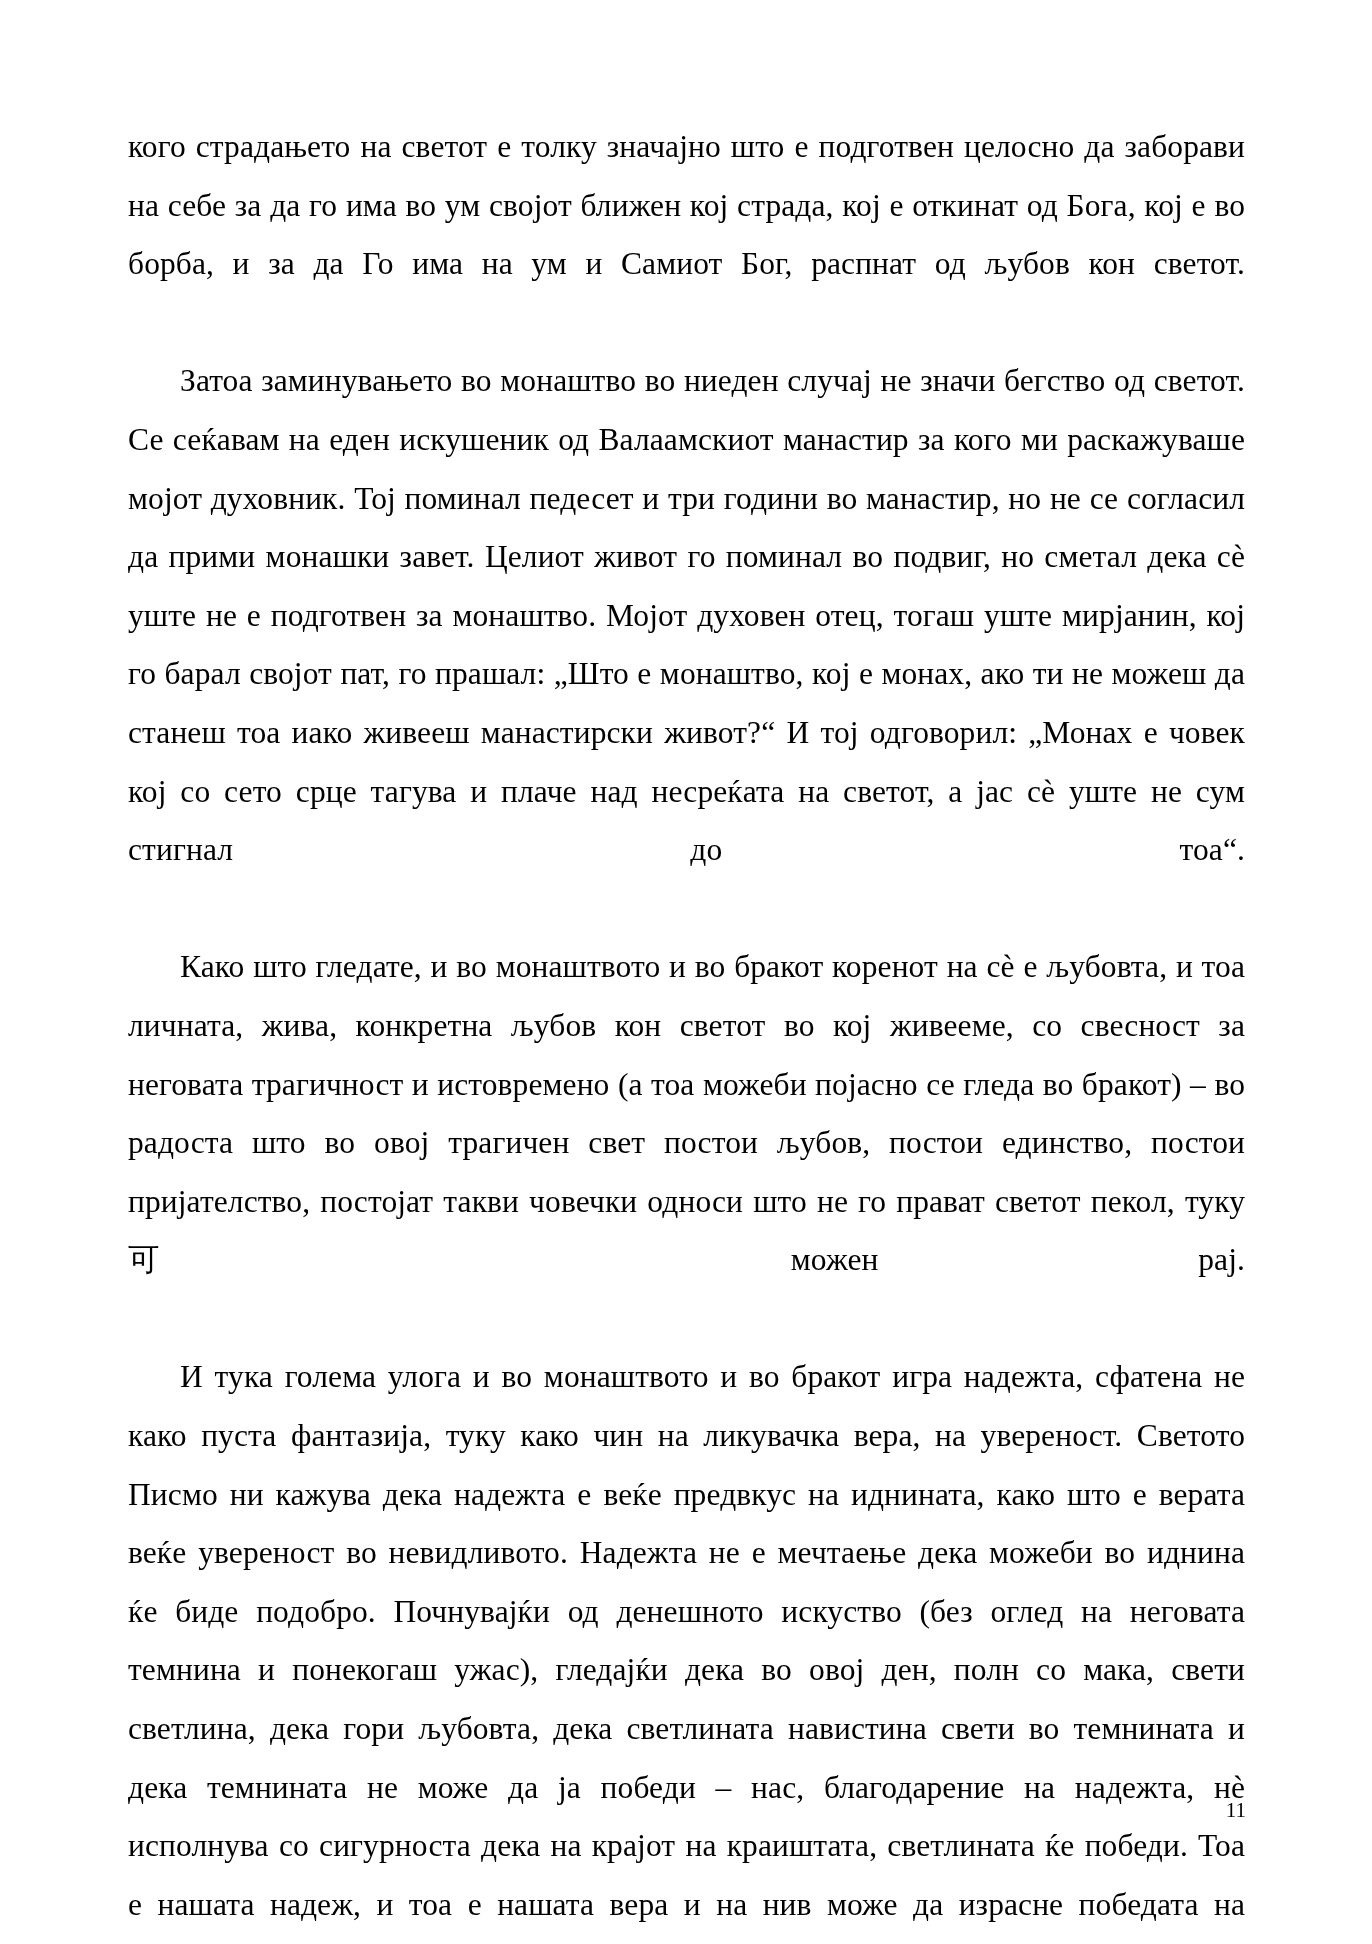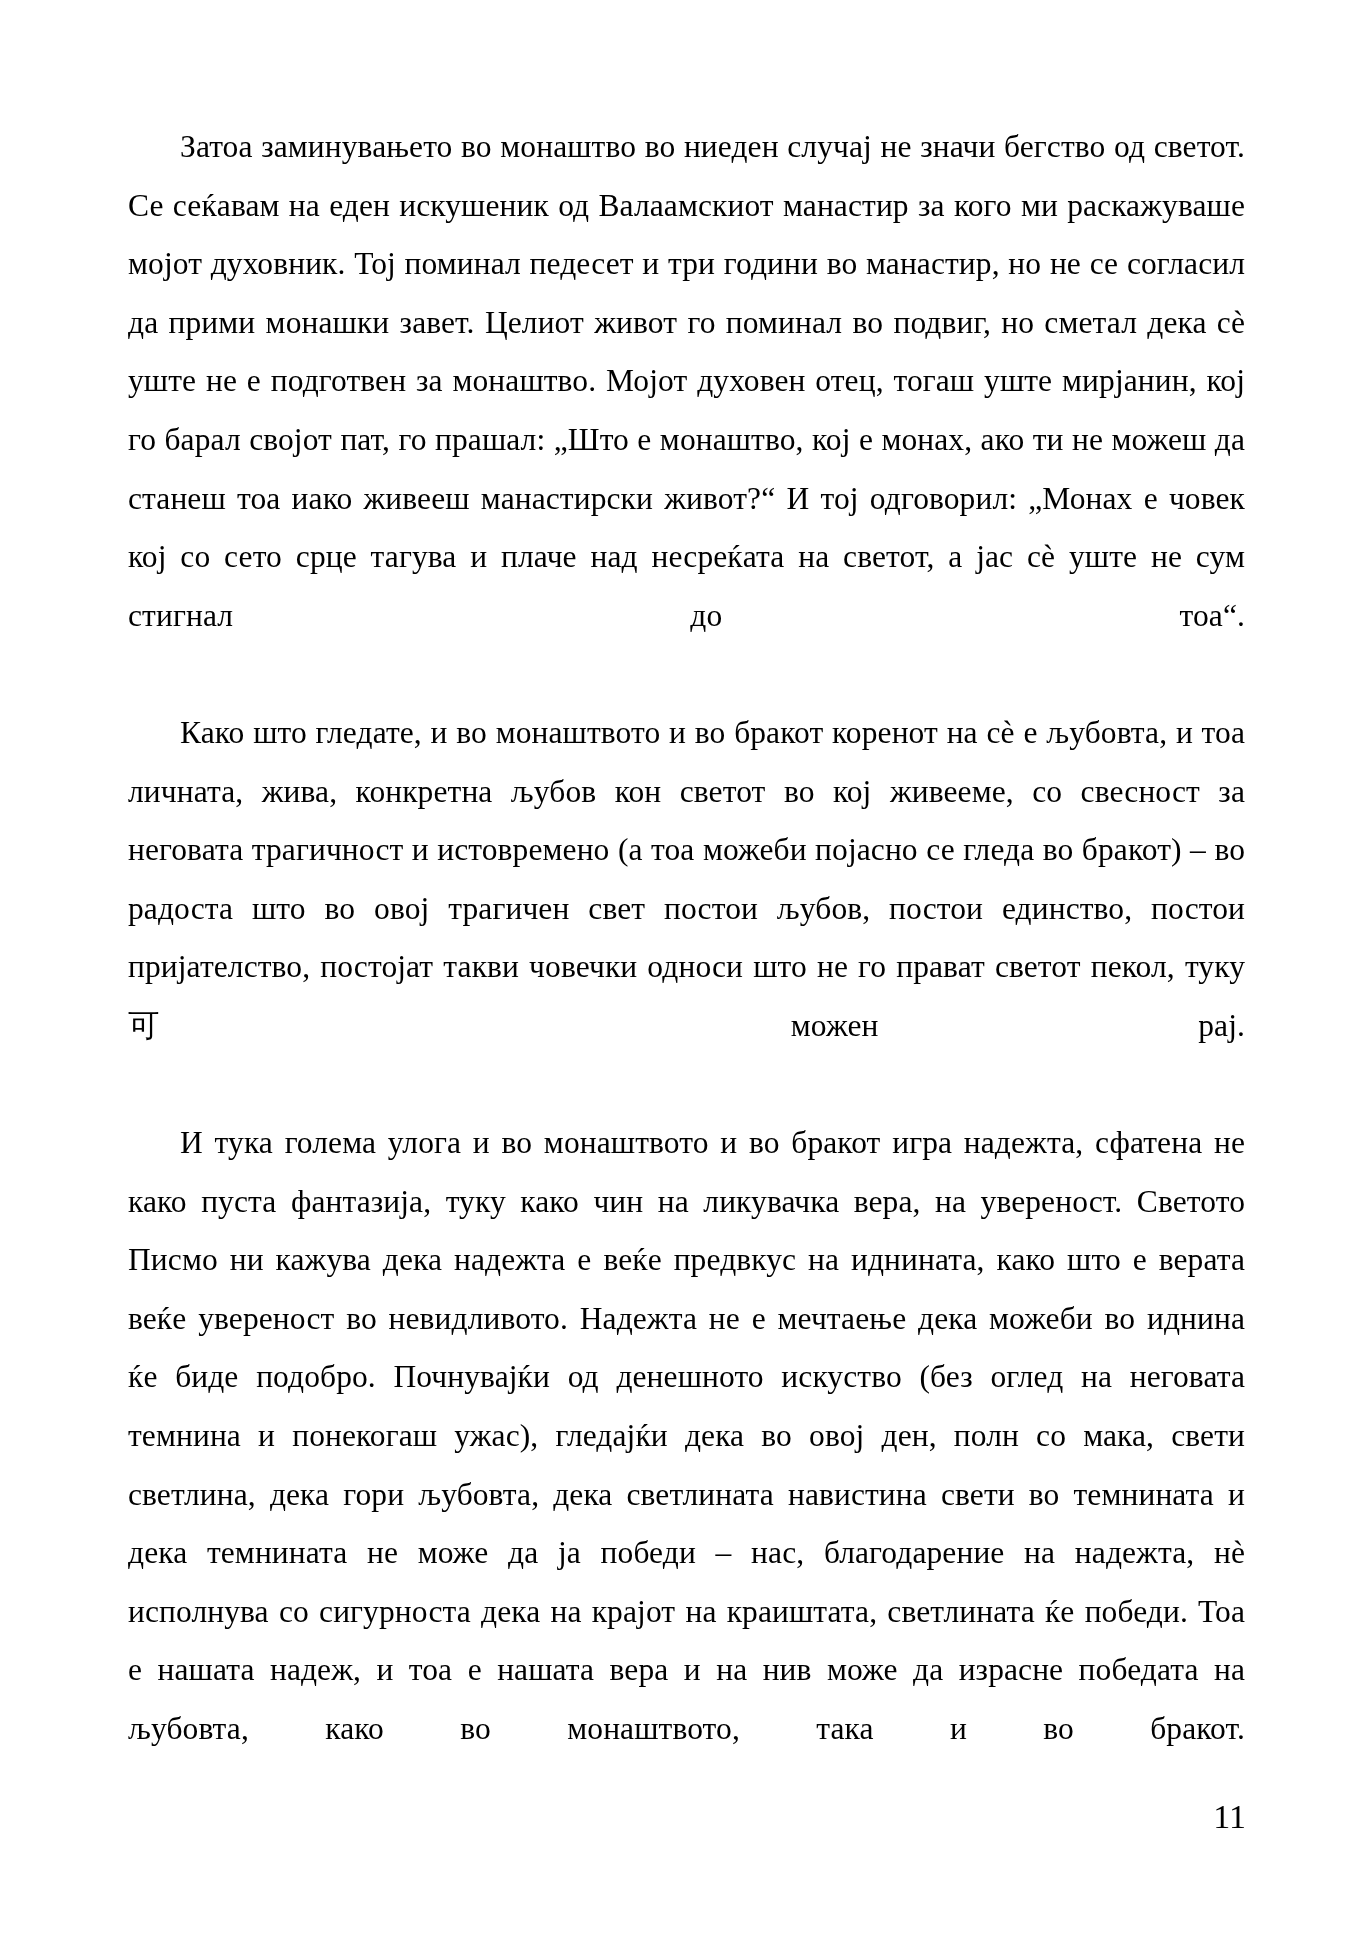--- a/index.html
+++ b/index.html
@@ -42,31 +42,32 @@
   
   .para::after {
     content: "";
     display: inline-block;
     width: 100%;
   }
   .folio {
     position: absolute;
     right: 126px;
     top: 1800px;
-    font-size: 34px;
+    font-size: 21px;
     line-height: 1;
     text-align: right;
   }
 </style>
 </head>
 <body>
 
 <div class="page">
 
   <div class="text-column">
+    <p class="para no-indent">кого страдањето на светот е толку значајно што е подготвен целосно да заборави на себе за да го има во ум својот ближен кој страда, кој е откинат од Бога, кој е во борба, и за да Го има на ум и Самиот Бог, распнат од љубов кон светот.</p>
     <p class="para">Затоа заминувањето во монаштво во ниеден случај не значи бегство од светот. Се сеќавам на еден искушеник од Валаамскиот манастир за кого ми раскажуваше мојот духовник. Тој поминал педесет и три години во манастир, но не се согласил да прими монашки завет. Целиот живот го поминал во подвиг, но сметал дека сѐ уште не е подготвен за монаштво. Мојот духовен отец, тогаш уште мирјанин, кој го барал својот пат, го прашал: „Што е монаштво, кој е монах, ако ти не можеш да станеш тоа иако живееш манастирски живот?“ И тој одговорил: „Монах е човек кој со сето срце тагува и плаче над несреќата на светот, а јас сѐ уште не сум стигнал до тоа“.</p>
     <p class="para">Како што гледате, и во монаштвото и во бракот коренот на сѐ е љубовта, и тоа личната, жива, конкретна љубов кон светот во кој живееме, со свесност за неговата трагичност и истовремено (а тоа можеби појасно се гледа во бракот) – во радоста што во овој трагичен свет постои љубов, постои единство, постои пријателство, постојат такви човечки односи што не го прават светот пекол, туку可 можен рај.</p>
     <p class="para">И тука голема улога и во монаштвото и во бракот игра надежта, сфатена не како пуста фантазија, туку како чин на ликувачка вера, на увереност. Светото Писмо ни кажува дека надежта е веќе предвкус на иднината, како што е верата веќе увереност во невидливото. Надежта не е мечтаење дека можеби во иднина ќе биде подобро. Почнувајќи од денешното искуство (без оглед на неговата темнина и понекогаш ужас), гледајќи дека во овој ден, полн со мака, свети светлина, дека гори љубовта, дека светлината навистина свети во темнината и дека темнината не може да ја победи – нас, благодарение на надежта, нѐ исполнува со сигурноста дека на крајот на краиштата, светлината ќе победи. Тоа е нашата надеж, и тоа е нашата вера и на нив може да израсне победата на љубовта, како во монаштвото, така и во бракот.</p>
 
   </div>
 
   <div class="folio">11</div>
 
 </div>
 

